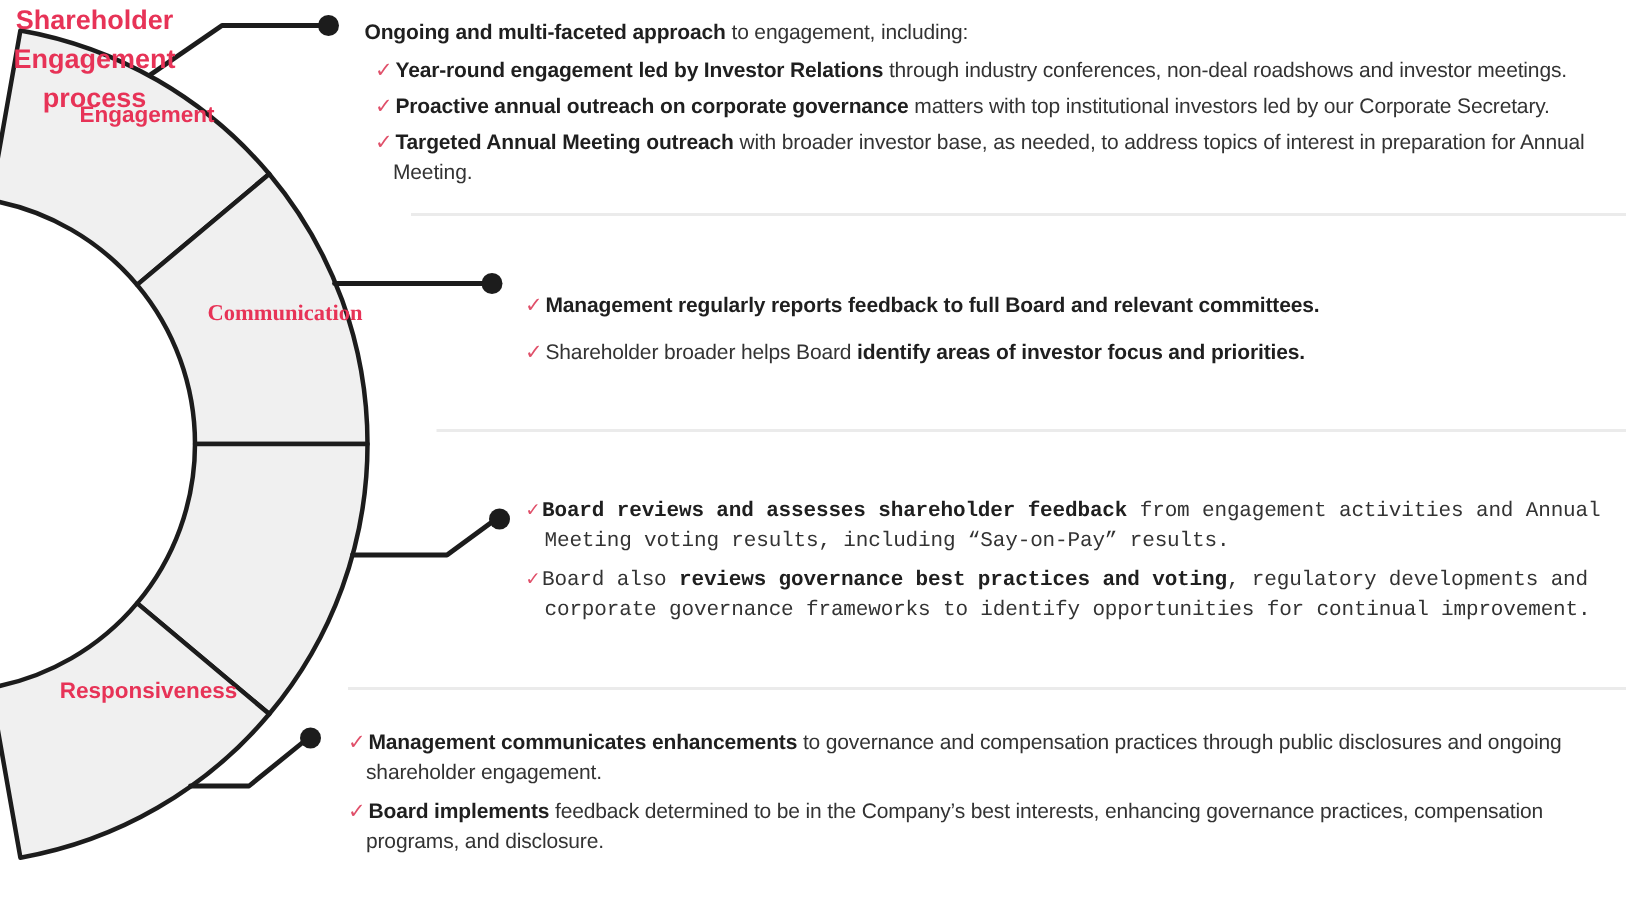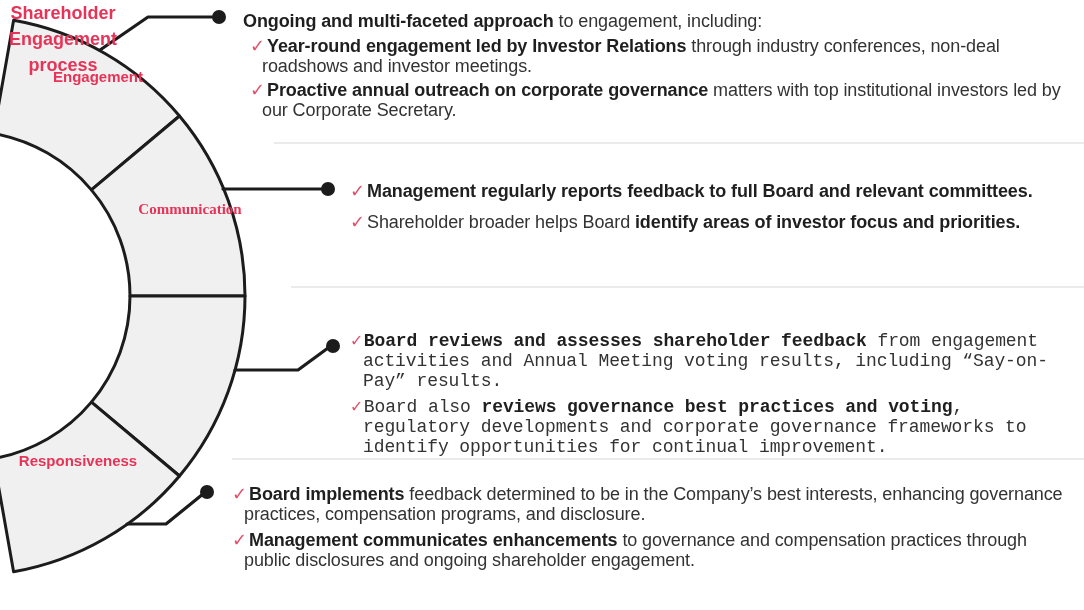--- a/index.html
+++ b/index.html
@@ -25,25 +25,25 @@
     position:absolute;left:0;top:227;width:126px;text-align:center;
     color:var(--red);font-weight:700;font-size:18px;line-height:26px;
   }
   .seg-label{
     position:absolute;color:var(--red);font-weight:700;font-size:15px;
     line-height:18px;text-align:center;
   }
   .lbl-engagement{left:36px;top:68px;width:124px;}
   .lbl-communication{left:123px;top:200px;width:134px;font-family:Liberation Serif, serif;}
   .lbl-review{left:120px;top:338px;width:118px;}
-  .lbl-responsiveness{left:12px;top:452px;width:132px;}
+  .lbl-responsiveness{left:33px;top:452px;width:132px;}
 
-  .block{position:absolute;font-size:18px;line-height:20px;letter-spacing:-0.1px;}
+  .block{position:absolute;font-size:14px;line-height:20px;letter-spacing:-0.1px;}
   .block-1{left:243px;top:11px;width:841px;}
-  .block-2{left:343px;top:181px;width:700px;}
+  .block-2{left:343px;top:193px;width:700px;}
   .block-3{left:344px;top:331px;width:736px;font-family:Liberation Mono, monospace;}
   .block-4{left:225px;top:484px;width:848px;}
 
   .intro-line{margin:0 0 5px 0;}
   .check-item{padding-left:19px;text-indent:-12px;margin:0 0 4px 0;}
   .block-2 .check-item{margin-bottom:11px;}
   .block-3 .check-item,.block-4 .check-item{margin-bottom:6px;}
   .check{color:var(--check);margin-right:2px;font-weight:400;}
   .b{font-weight:700;color:var(--bold);}
 
@@ -85,36 +85,37 @@
   </div>
 
   <div class="seg-label lbl-engagement">Engagement</div>
   <div class="seg-label lbl-communication">Communication</div>
   <div class="seg-label lbl-responsiveness">Responsiveness</div>
 
   <div class="block block-1">
     <p class="intro-line"><span class="b">Ongoing and multi-faceted approach</span><span> to engagement, including:</span></p>
     <div class="check-item"><span class="check">✓</span><span class="b">Year-round engagement led by Investor Relations</span><span> through industry conferences, non-deal roadshows and investor meetings.</span></div>
     <div class="check-item"><span class="check">✓</span><span class="b">Proactive annual outreach on corporate governance</span><span> matters with top institutional investors led by our Corporate Secretary.</span></div>
+    <div class="check-item"><span class="check">✓</span><span class="b">Targeted Annual Meeting outreach</span><span> with broader investor base, as needed, to address topics of interest in preparation for Annual Meeting.</span></div>
   </div>
 
   <div class="divider divider-1"></div>
 
   <div class="block block-2">
     <div class="check-item"><span class="check">✓</span><span class="b">Management regularly reports feedback to full Board and relevant committees.</span></div>
     <div class="check-item"><span class="check">✓</span><span>Shareholder broader helps Board </span><span class="b">identify areas of investor focus and priorities.</span></div>
   </div>
 
   <div class="divider divider-2"></div>
 
   <div class="block block-3">
     <div class="check-item"><span class="check">✓</span><span class="b">Board reviews and assesses shareholder feedback</span><span> from engagement activities and Annual Meeting voting results, including “Say-on-Pay” results.</span></div>
     <div class="check-item"><span class="check">✓</span><span>Board also </span><span class="b">reviews governance best practices and voting</span><span>, regulatory developments and corporate governance frameworks to identify opportunities for continual improvement.</span></div>
   </div>
 
   <div class="divider divider-3"></div>
 
   <div class="block block-4">
+    <div class="check-item"><span class="check">✓</span><span class="b">Management communicates enhancements</span><span> to governance and compensation practices through public disclosures and ongoing shareholder engagement.</span></div>
     <div class="check-item"><span class="check">✓</span><span class="b">Board implements</span><span> feedback determined to be in the Company’s best interests, enhancing governance practices, compensation programs, and disclosure.</span></div>
-    <div class="check-item"><span class="check">✓</span><span class="b">Management communicates enhancements</span><span> to governance and compensation practices through public disclosures and ongoing shareholder engagement.</span></div>
   </div>
 
 </div>
 
 </body></html>

